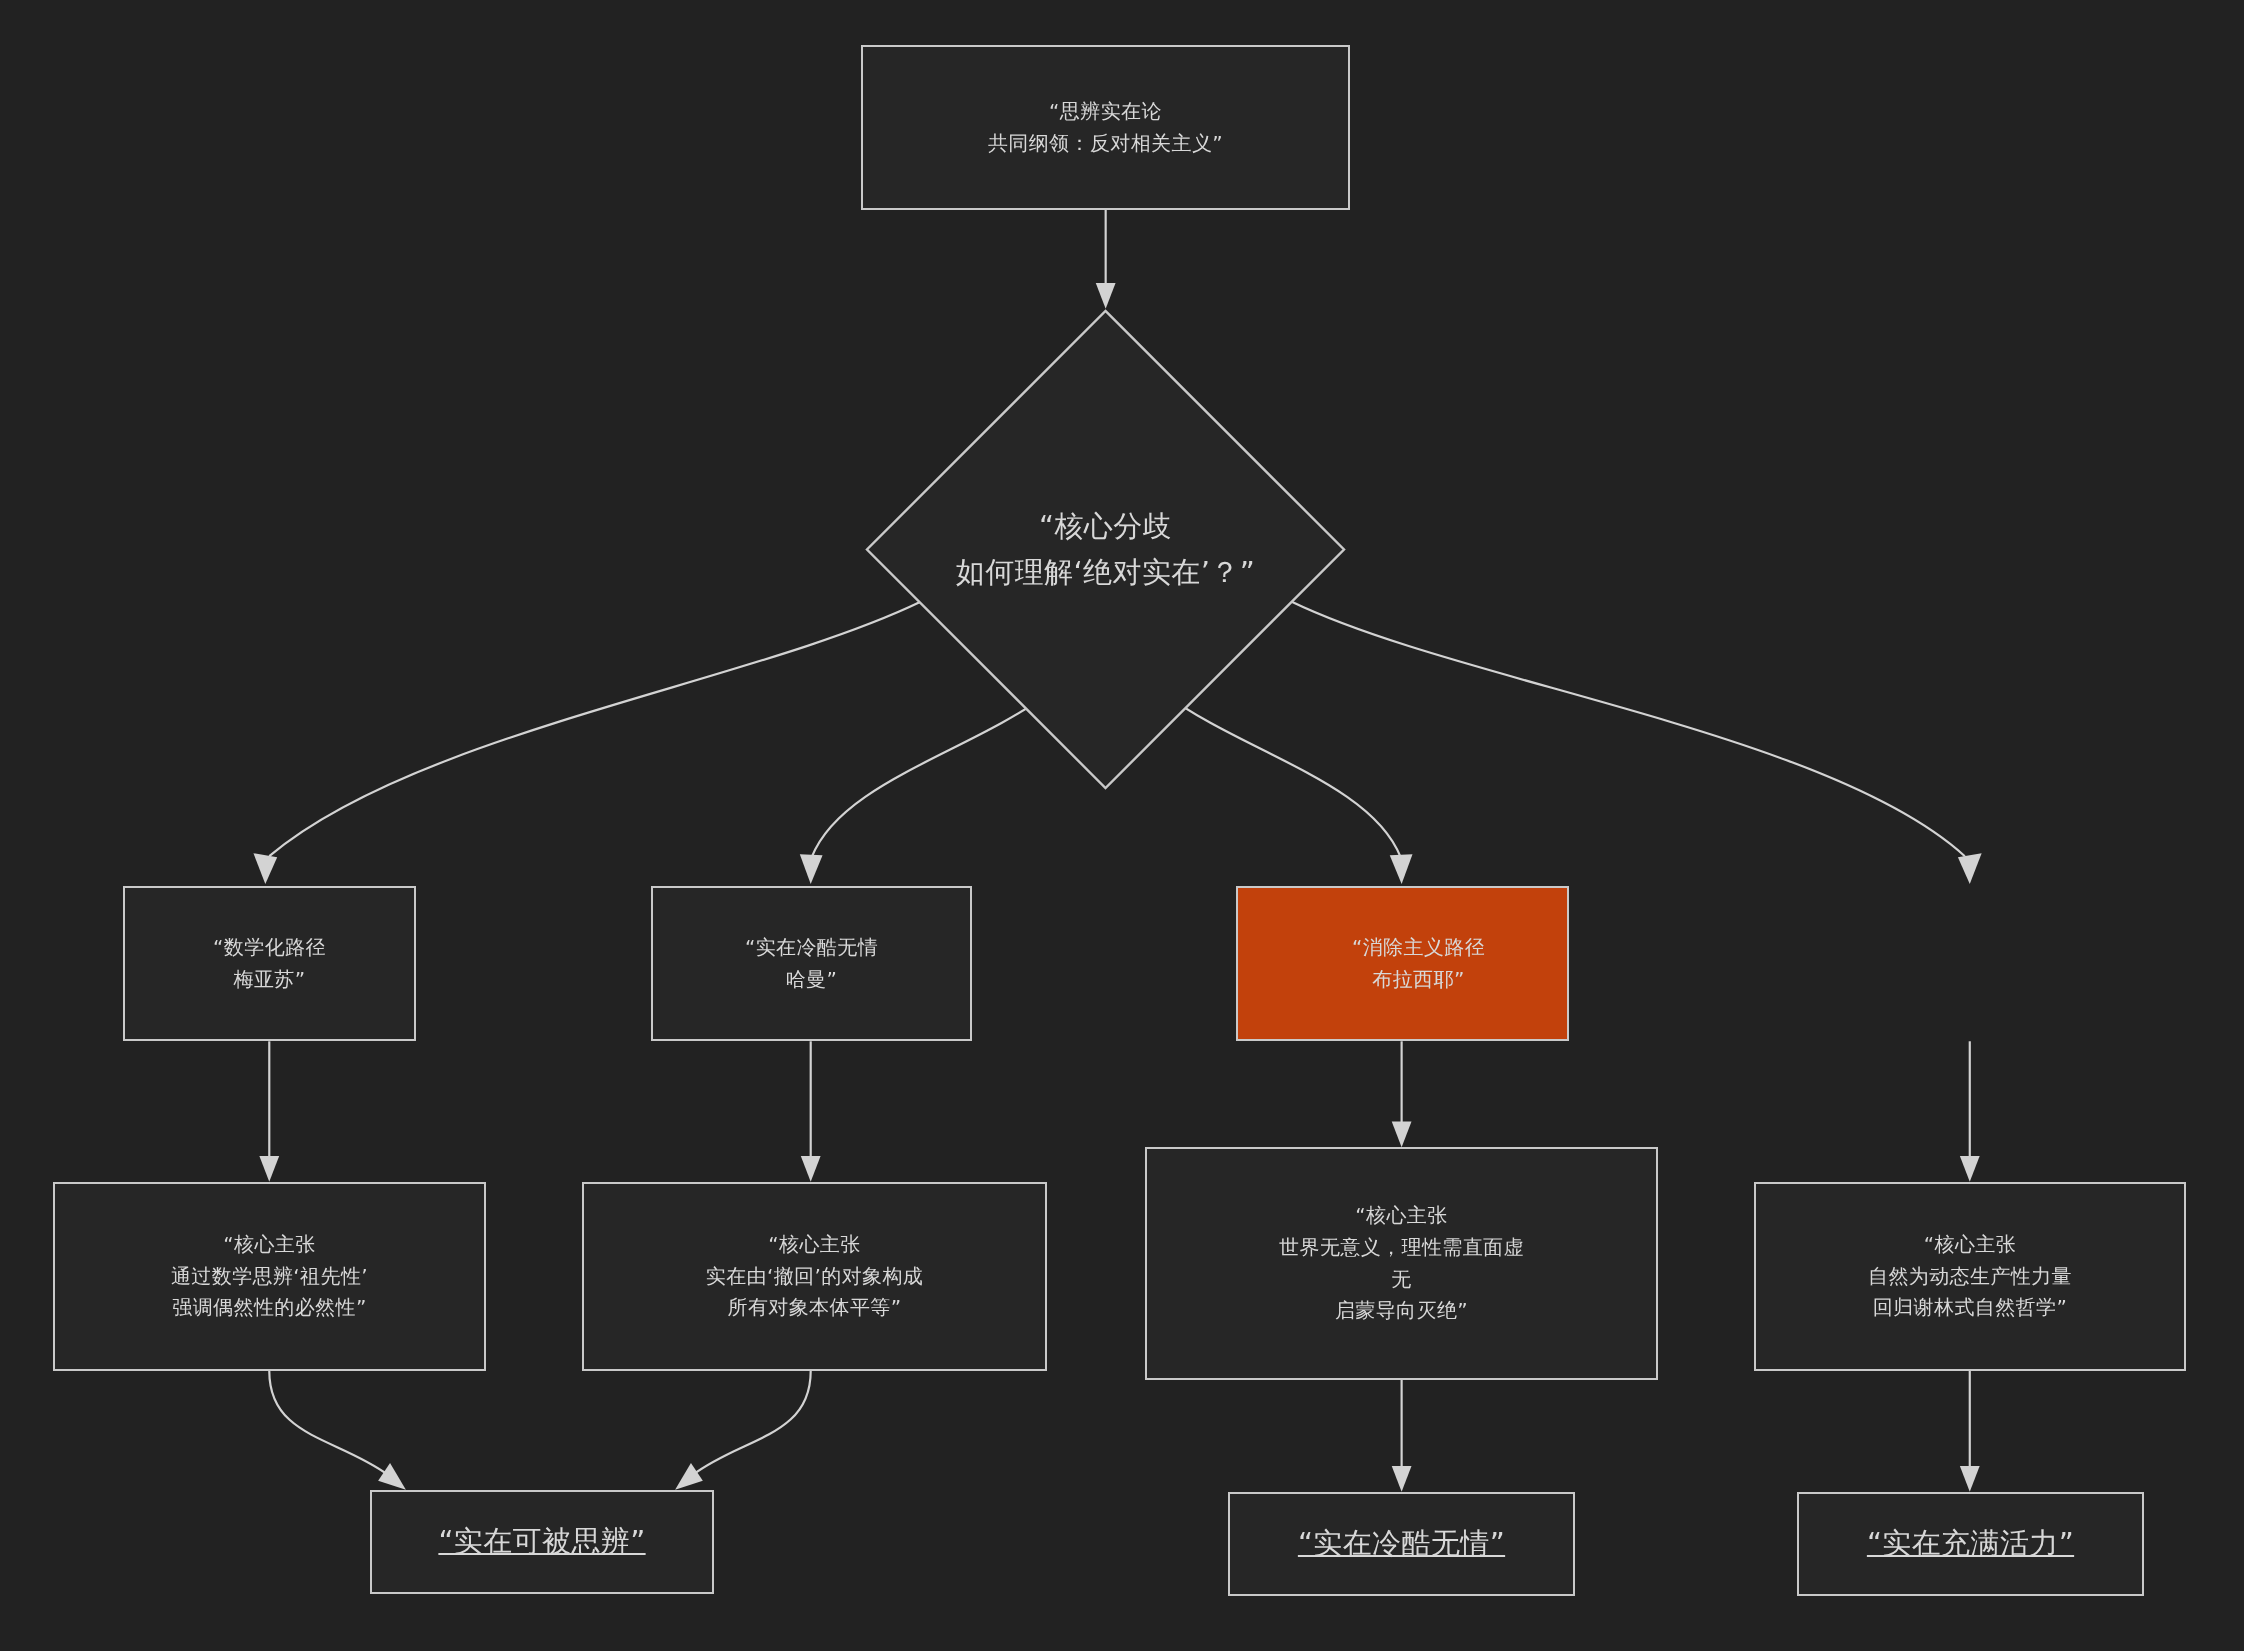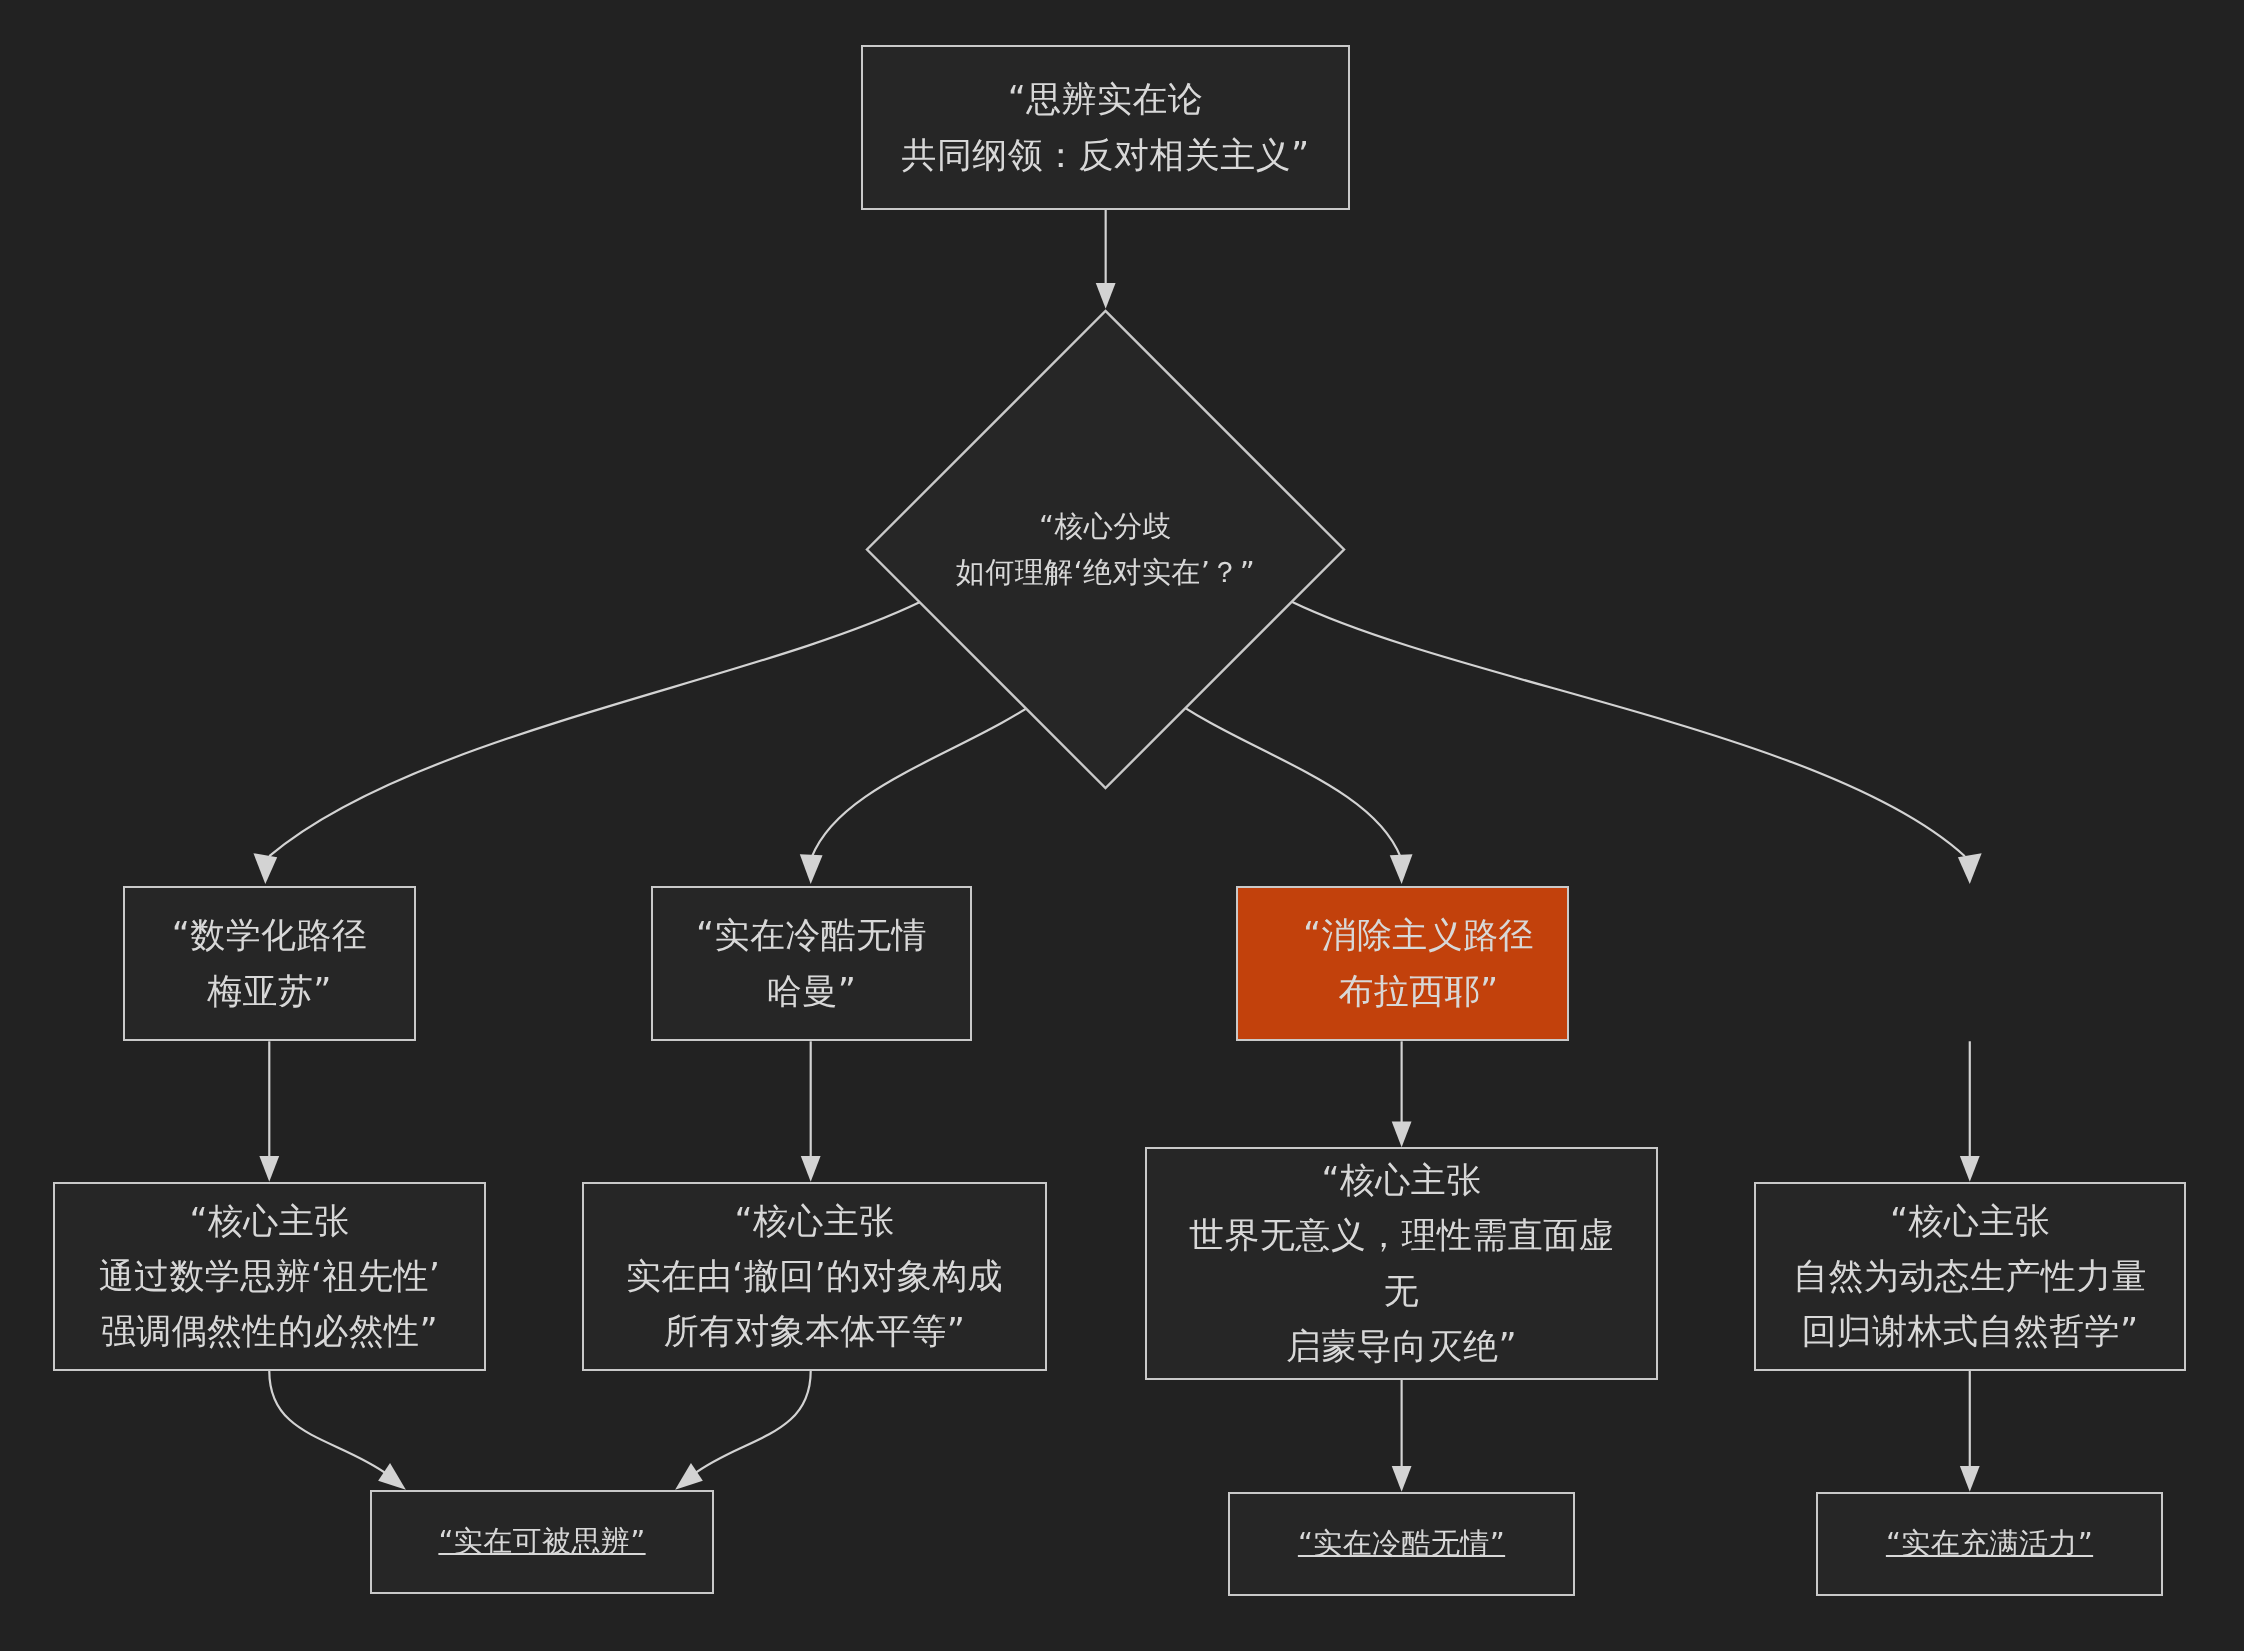--- a/index.html
+++ b/index.html
@@ -44,21 +44,21 @@
     justify-content: center;
     text-align: center;
     color: #d8d8d8;
     background: #262626;
     border: 2px solid #c9c9c9;
   }
   .node .node-label {
     display: block;
     white-space: pre-line;
     line-height: 1.58;
-    font-size: 35px;
+    font-size: 20px;
     letter-spacing: 0.4px;
     color: #d8d8d8;
   }
   .node.small .node-label {
     font-size: 29px;
     text-decoration: underline;
   }
   .diamond-wrap {
     position: absolute;
     width: 485px;
@@ -215,18 +215,18 @@
   </div>
 
   <div class="node small" style="left: 370px; top: 1490px; width: 344px; height: 104px; background: rgb(38, 38, 38); border-color: rgb(201, 201, 201); color: rgb(216, 216, 216);">
     <span class="node-label">“实在可被思辨”</span>
   </div>
 
   <div class="node small" style="left: 1228px; top: 1492px; width: 347px; height: 104px; background: rgb(38, 38, 38); border-color: rgb(201, 201, 201); color: rgb(216, 216, 216);">
     <span class="node-label">“实在冷酷无情”</span>
   </div>
 
-  <div class="node small" style="left: 1797px; top: 1492px; width: 347px; height: 104px; background: rgb(38, 38, 38); border-color: rgb(201, 201, 201); color: rgb(216, 216, 216); margin-left: 19px;">
+  <div class="node small" style="left: 1797px; top: 1492px; width: 347px; height: 104px; background: rgb(38, 38, 38); border-color: rgb(201, 201, 201); color: rgb(216, 216, 216);">
     <span class="node-label">“实在充满活力”</span>
   </div>
 
 </div>
 
 
 </body></html>

